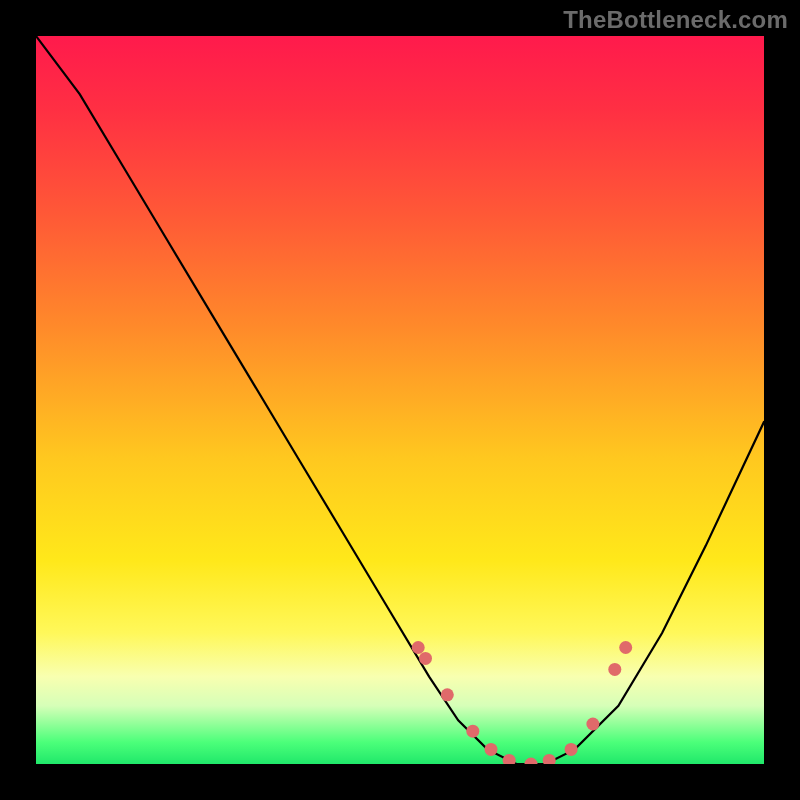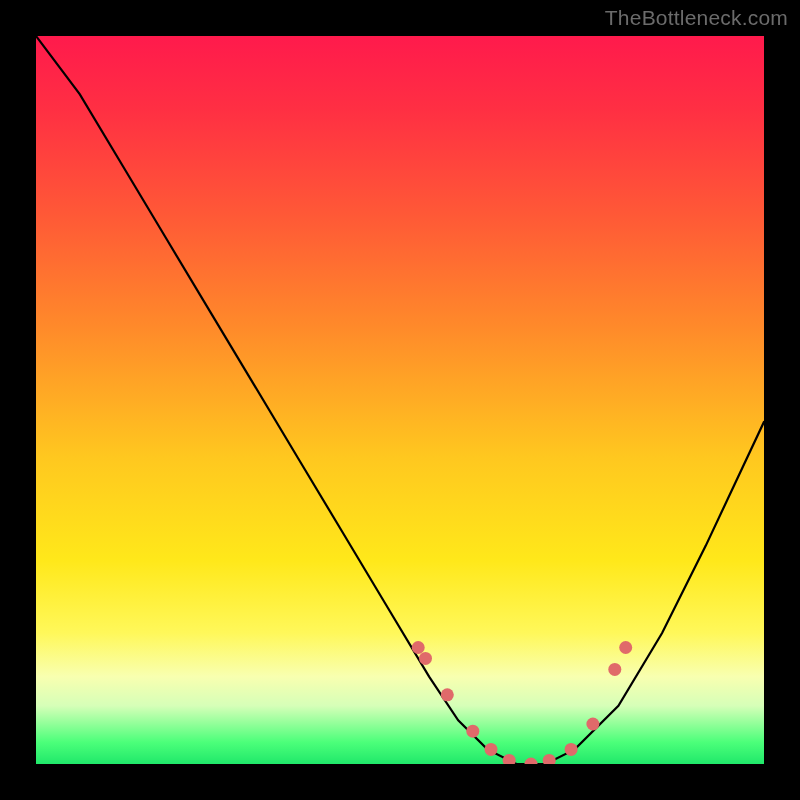--- a/index.html
+++ b/index.html
@@ -36,22 +36,22 @@
       #d6ffb8 92%,
       #4cff7a 97%,
       #20e86a 100%
     );
   }
   .watermark {
     position: absolute;
     top: 6px;
     right: 12px;
     color: #6b6b6b;
-    font-size: 21px;
-    font-weight: 400;
+    font-size: 24px;
+    font-weight: 700;
     letter-spacing: 0.2px;
     user-select: none;
   }
   svg.curve {
     position: absolute;
     inset: 0;
     width: 728px;
     height: 728px;
     pointer-events: none;
   }

